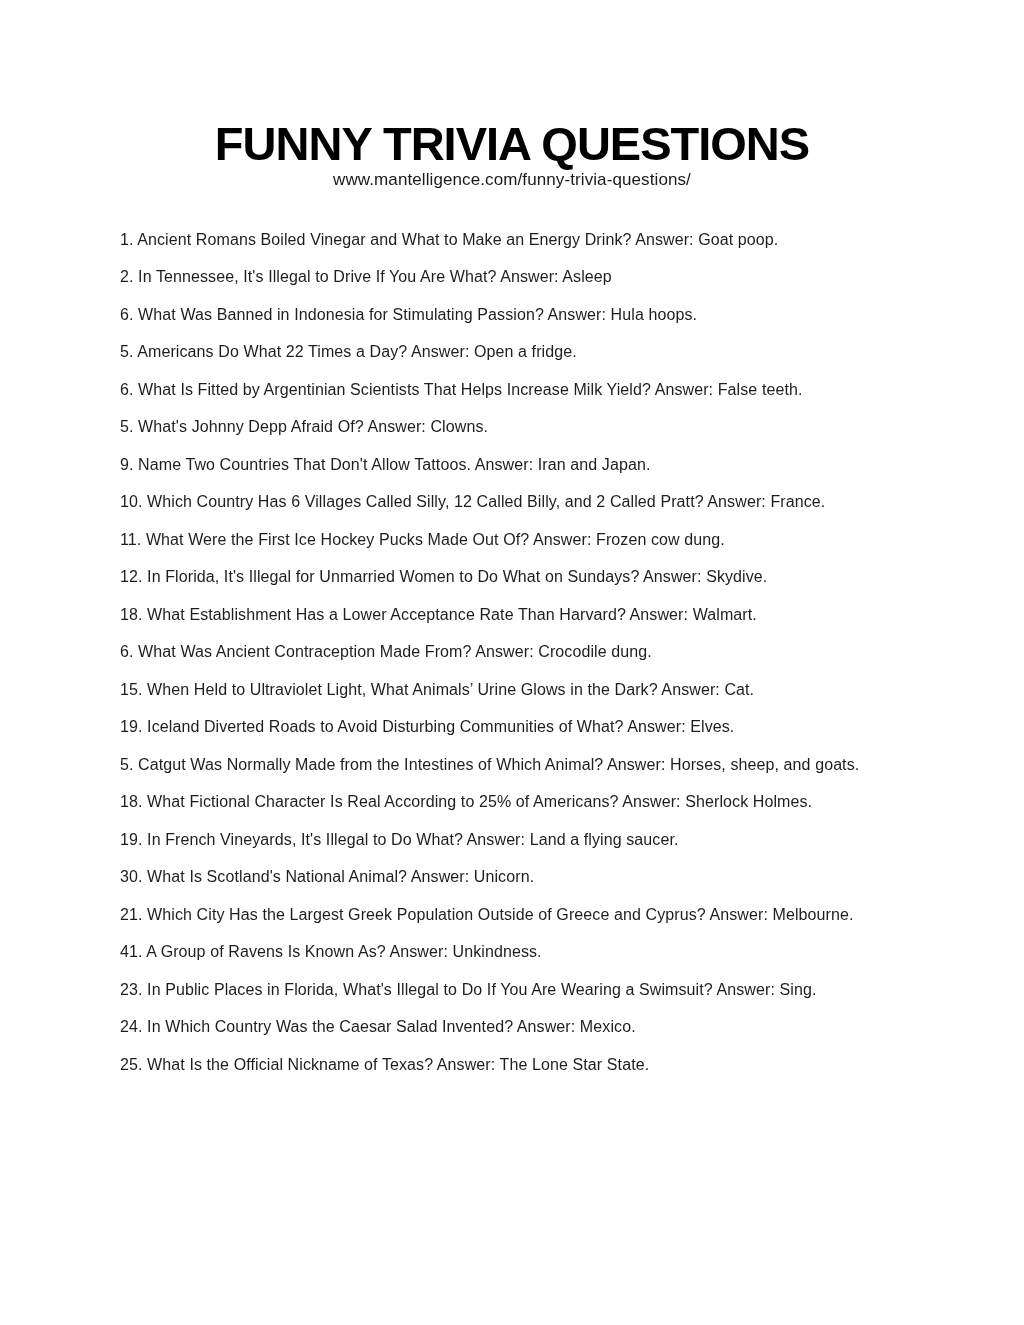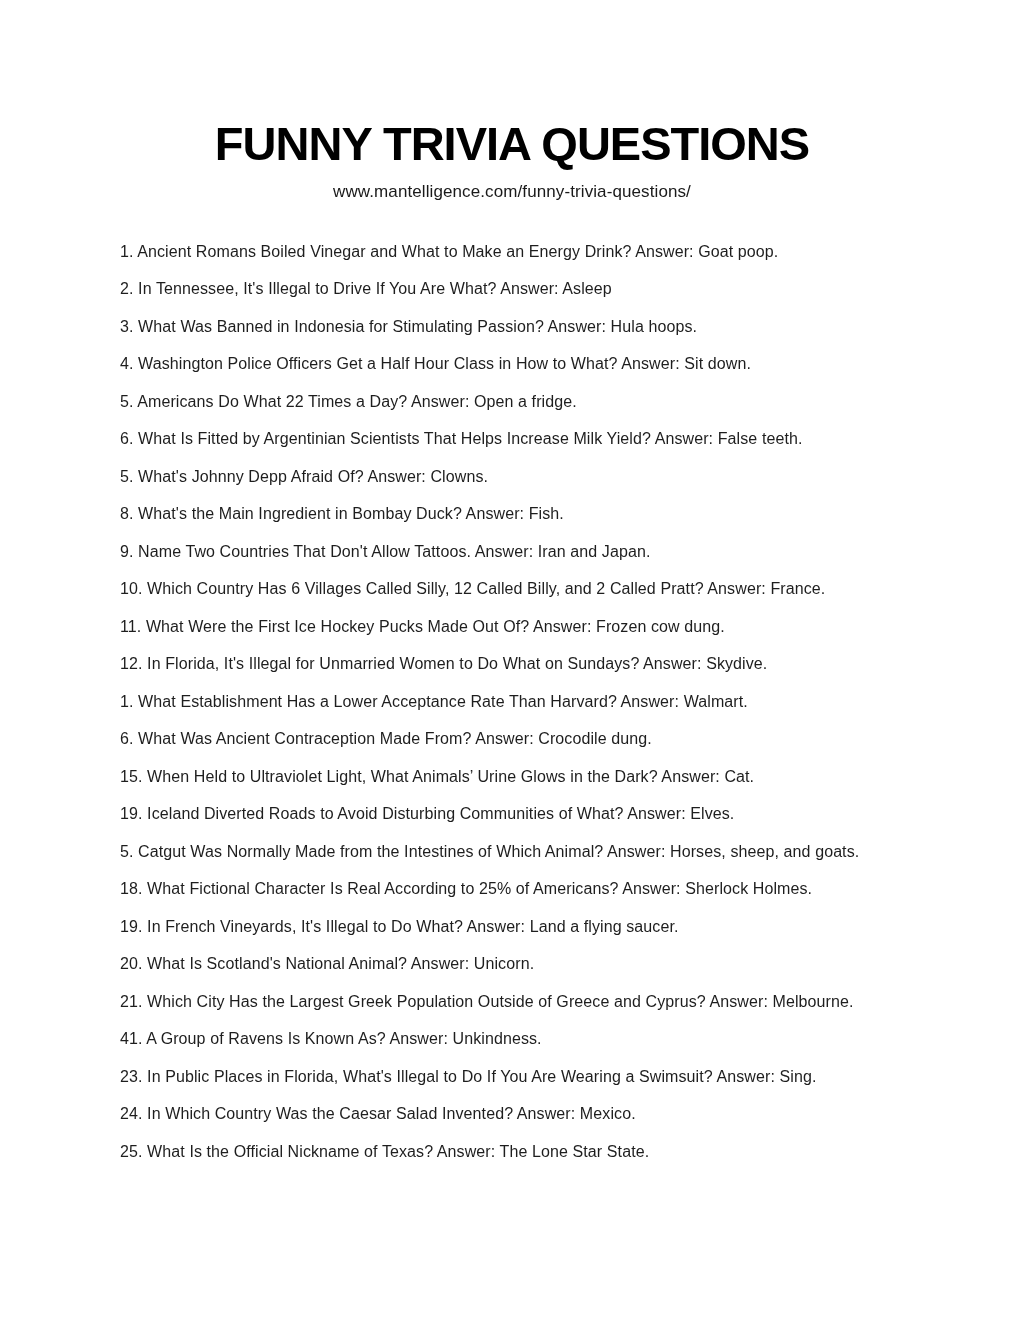--- a/index.html
+++ b/index.html
@@ -22,21 +22,21 @@
   .doc-title {
     margin: 0;
     font-size: 47px;
     font-weight: 700;
     letter-spacing: -1px;
     line-height: 1.1;
     color: #000000;
     font-family: "Liberation Sans", sans-serif;
   }
   .doc-url {
-    margin: 12px 0 0 0;
+    margin: 0 0 0 0;
     font-size: 17px;
     font-weight: 400;
     color: #1a1a1a;
     letter-spacing: 0.1px;
   }
   .questions {
     margin: 42px 16px 0 120px;
   }
   .q-line {
     font-size: 16px;
@@ -53,38 +53,36 @@
 <div class="page">
 
   <div class="doc-header">
     <h1 class="doc-title">FUNNY TRIVIA QUESTIONS</h1>
     <p class="doc-url">www.mantelligence.com/funny-trivia-questions/</p>
   </div>
 
   <div class="questions">
     <div class="q-line">1. Ancient Romans Boiled Vinegar and What to Make an Energy Drink? Answer: Goat poop.</div>
     <div class="q-line">2. In Tennessee, It's Illegal to Drive If You Are What? Answer: Asleep</div>
-    <div class="q-line">3. What Was Banned in Indonesia for Stimulating Passion? Answer: Hula hoops.</div>
-    <div class="q-line">4. Washington Police Officers Get a Half Hour Class in How to What? Answer: Sit down.</div>
+    <div class="q-line">6. What Was Banned in Indonesia for Stimulating Passion? Answer: Hula hoops.</div>
     <div class="q-line">5. Americans Do What 22 Times a Day? Answer: Open a fridge.</div>
     <div class="q-line">6. What Is Fitted by Argentinian Scientists That Helps Increase Milk Yield? Answer: False teeth.</div>
     <div class="q-line">5. What's Johnny Depp Afraid Of? Answer: Clowns.</div>
-    <div class="q-line">8. What's the Main Ingredient in Bombay Duck? Answer: Fish.</div>
     <div class="q-line">9. Name Two Countries That Don't Allow Tattoos. Answer: Iran and Japan.</div>
     <div class="q-line">10. Which Country Has 6 Villages Called Silly, 12 Called Billy, and 2 Called Pratt? Answer: France.</div>
     <div class="q-line">11. What Were the First Ice Hockey Pucks Made Out Of? Answer: Frozen cow dung.</div>
     <div class="q-line">12. In Florida, It's Illegal for Unmarried Women to Do What on Sundays? Answer: Skydive.</div>
-    <div class="q-line">1. What Establishment Has a Lower Acceptance Rate Than Harvard? Answer: Walmart.</div>
+    <div class="q-line">18. What Establishment Has a Lower Acceptance Rate Than Harvard? Answer: Walmart.</div>
     <div class="q-line">6. What Was Ancient Contraception Made From? Answer: Crocodile dung.</div>
     <div class="q-line">15. When Held to Ultraviolet Light, What Animals’ Urine Glows in the Dark? Answer: Cat.</div>
     <div class="q-line">19. Iceland Diverted Roads to Avoid Disturbing Communities of What? Answer: Elves.</div>
     <div class="q-line">5. Catgut Was Normally Made from the Intestines of Which Animal? Answer: Horses, sheep, and goats.</div>
     <div class="q-line">18. What Fictional Character Is Real According to 25% of Americans? Answer: Sherlock Holmes.</div>
     <div class="q-line">19. In French Vineyards, It's Illegal to Do What? Answer: Land a flying saucer.</div>
-    <div class="q-line">20. What Is Scotland's National Animal? Answer: Unicorn.</div>
+    <div class="q-line">30. What Is Scotland's National Animal? Answer: Unicorn.</div>
     <div class="q-line">21. Which City Has the Largest Greek Population Outside of Greece and Cyprus? Answer: Melbourne.</div>
     <div class="q-line">41. A Group of Ravens Is Known As? Answer: Unkindness.</div>
     <div class="q-line">23. In Public Places in Florida, What's Illegal to Do If You Are Wearing a Swimsuit? Answer: Sing.</div>
     <div class="q-line">24. In Which Country Was the Caesar Salad Invented? Answer: Mexico.</div>
     <div class="q-line">25. What Is the Official Nickname of Texas? Answer: The Lone Star State.</div>
   </div>
 
 </div>
 
 </body></html>

